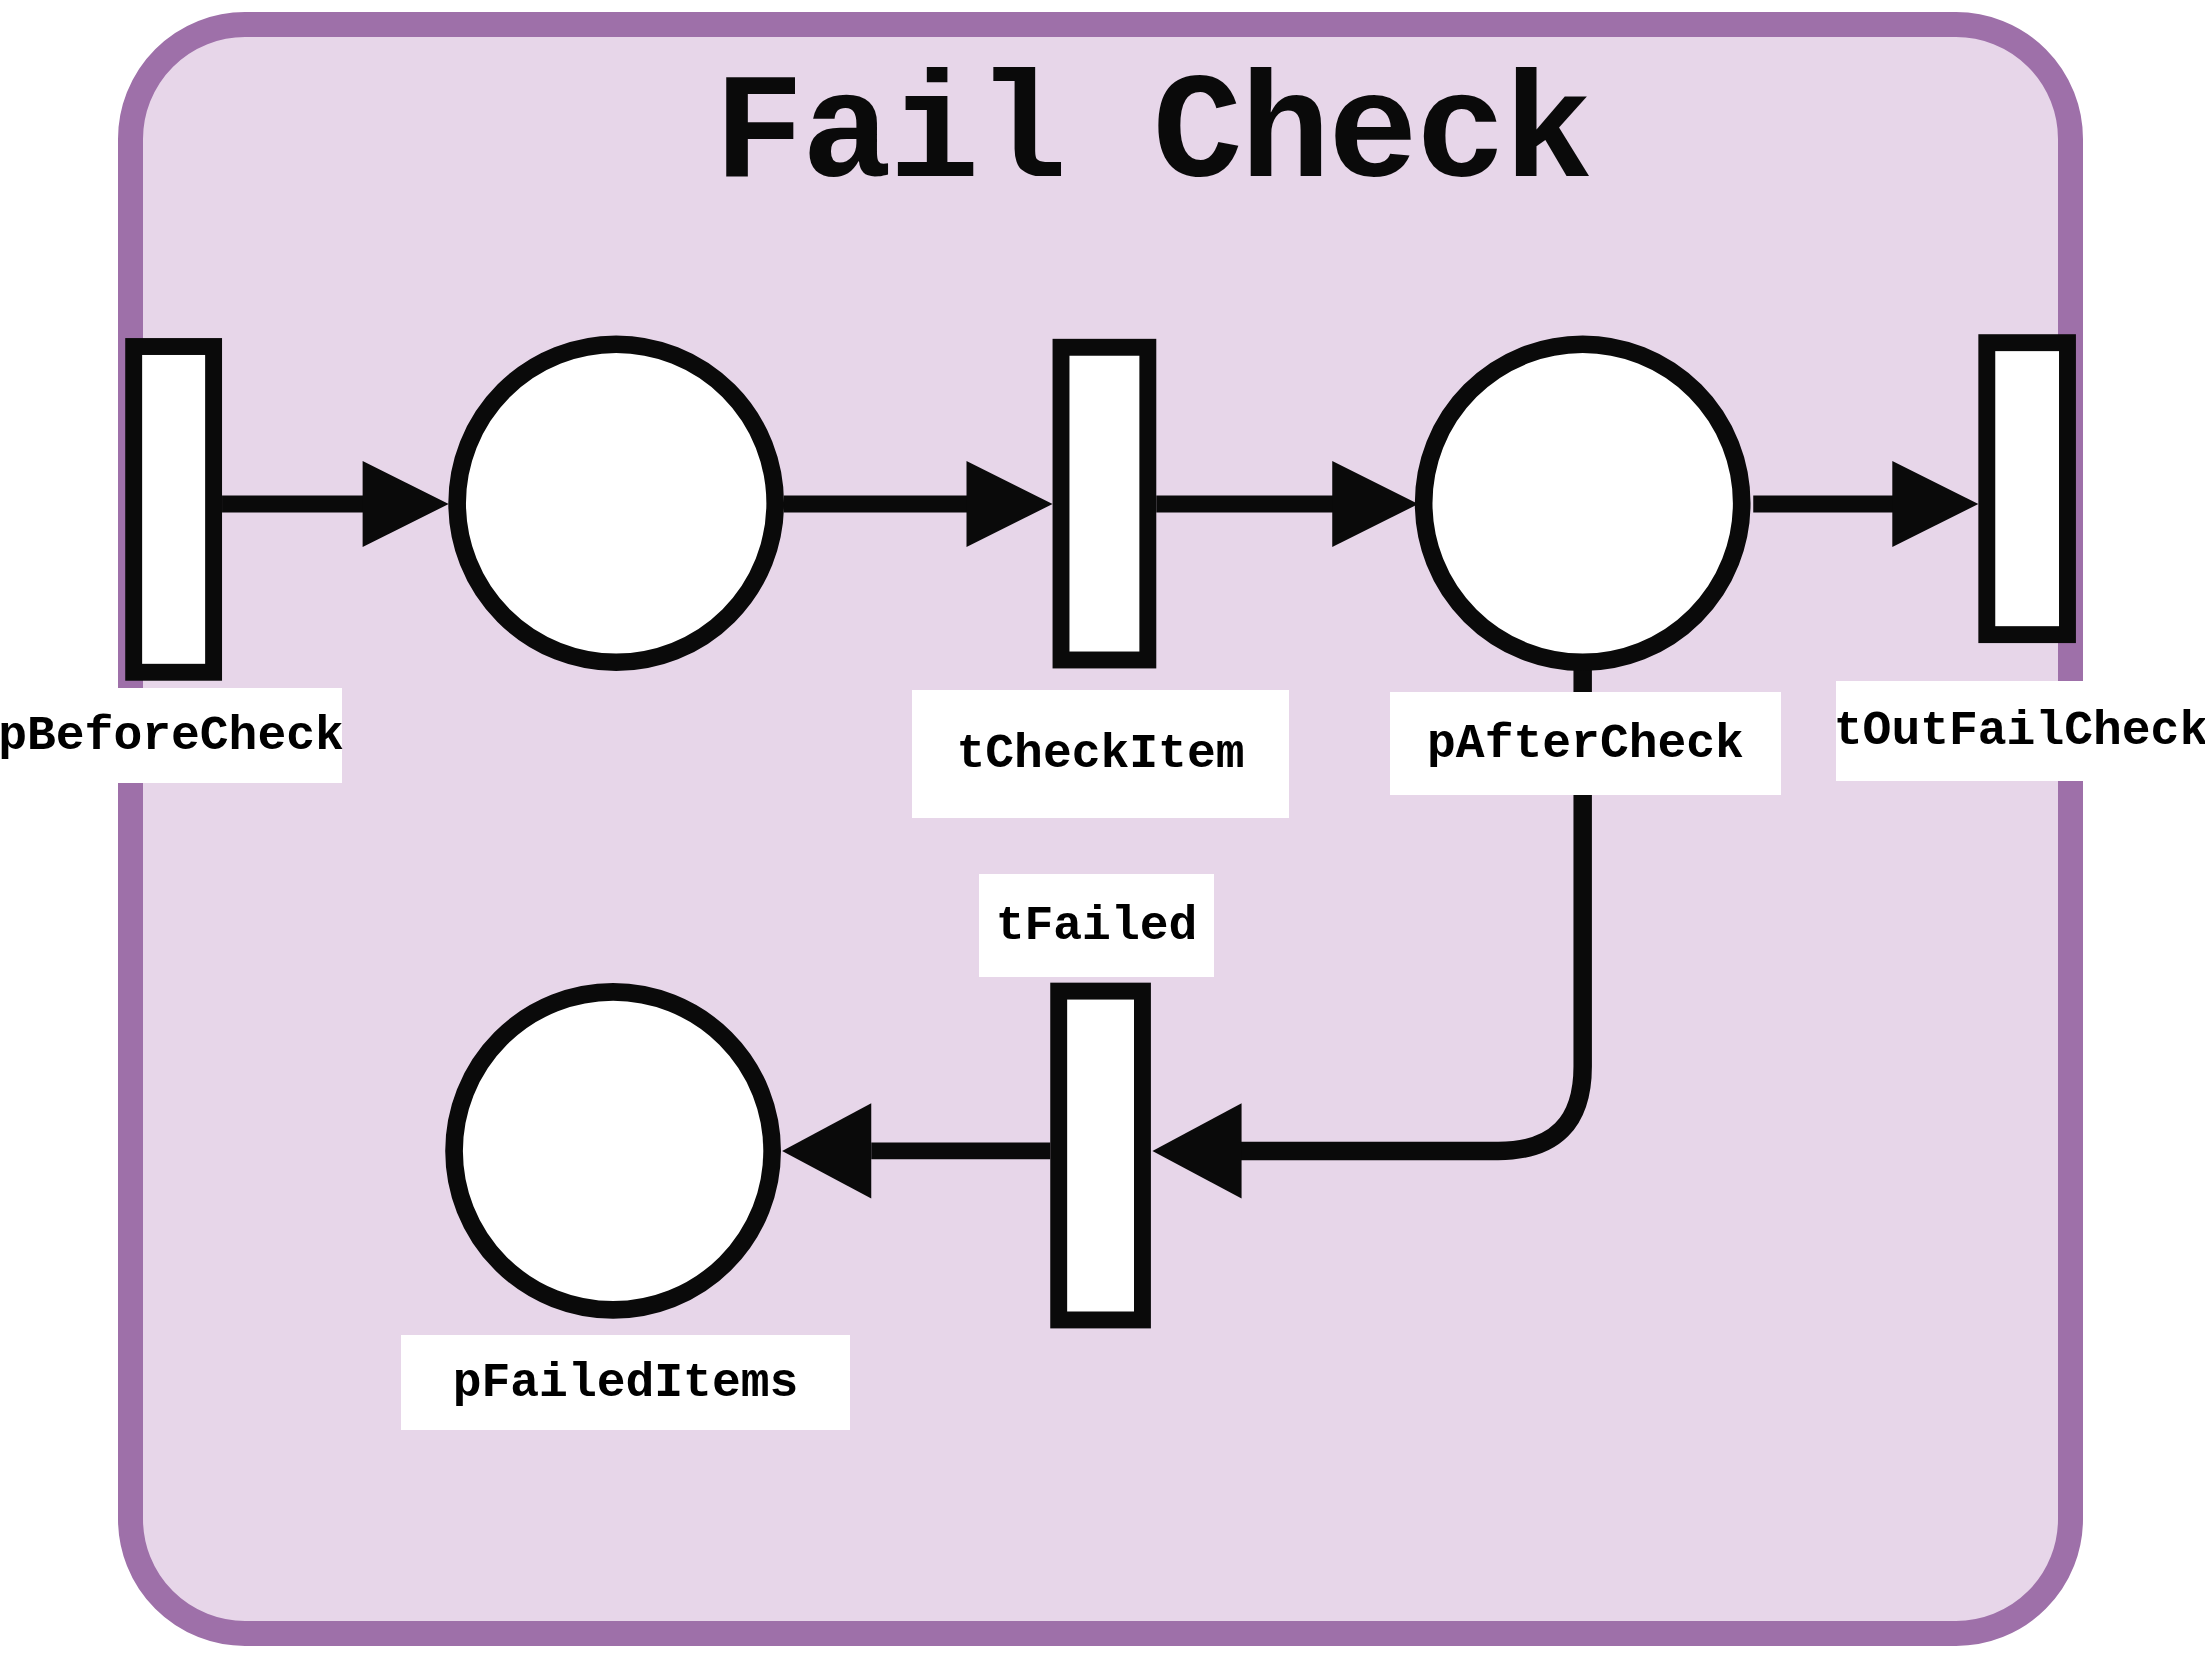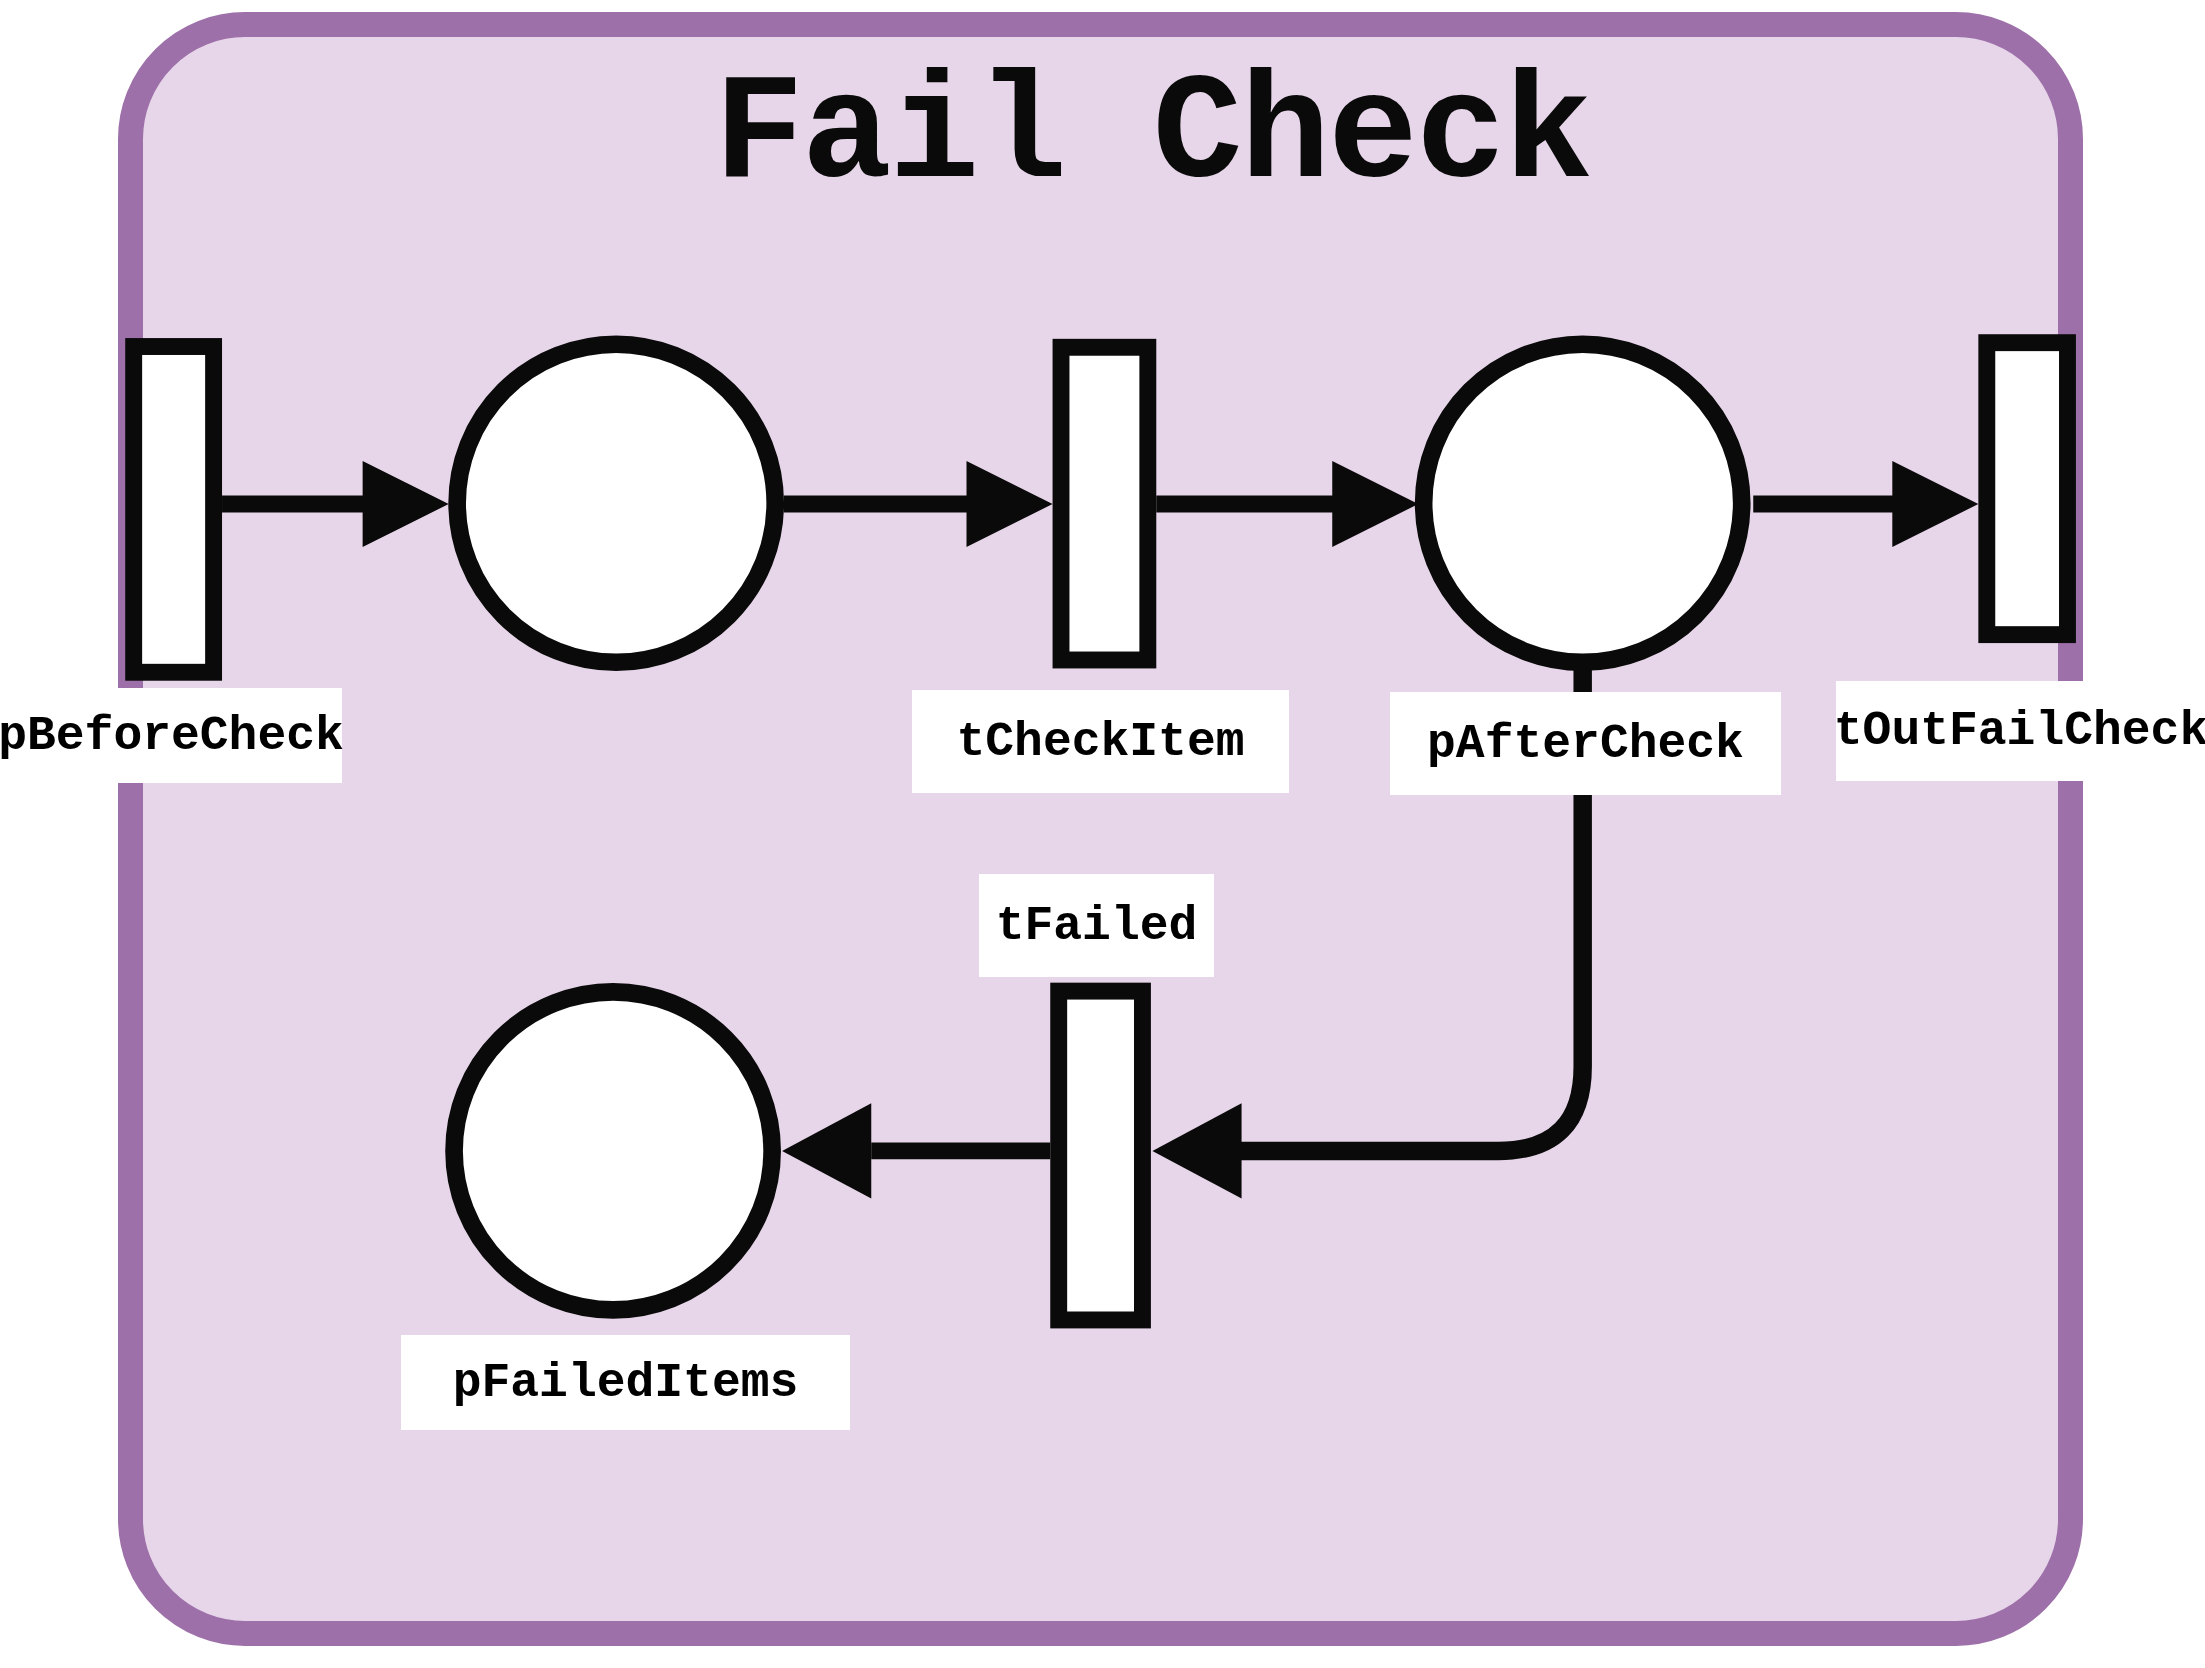--- a/index.html
+++ b/index.html
@@ -51,21 +51,21 @@
     color: #000000;
     font-weight: bold;
     font-size: 48px;
     display: flex;
     align-items: center;
     justify-content: center;
     white-space: nowrap;
   }
   .lbl-tin     { left: 0px;    top: 688px;  width: 342px; height: 95px; }
   .lbl-pbefore { left: 415px;  top: 686px;  width: 396px; height: 98px; }
-  .lbl-tcheck  { left: 912px; top: 690px;  width: 377px; height: 103px; }
+  .lbl-tcheck  { left: 912px; top: 690px;  width: 377px; height: 128px; }
   .lbl-pafter  { left: 1390px; top: 692px;  width: 391px; height: 103px; }
   .lbl-tout    { left: 1836px; top: 681px;  width: 370px; height: 100px; }
   .lbl-tfailed { left: 979px; top: 874px; width: 235px; height: 103px; }
   .lbl-pfailed { left: 401px;  top: 1335px; width: 449px; height: 95px; }
 </style>
 </head>
 <body>
 
 <div class="stage">
 

